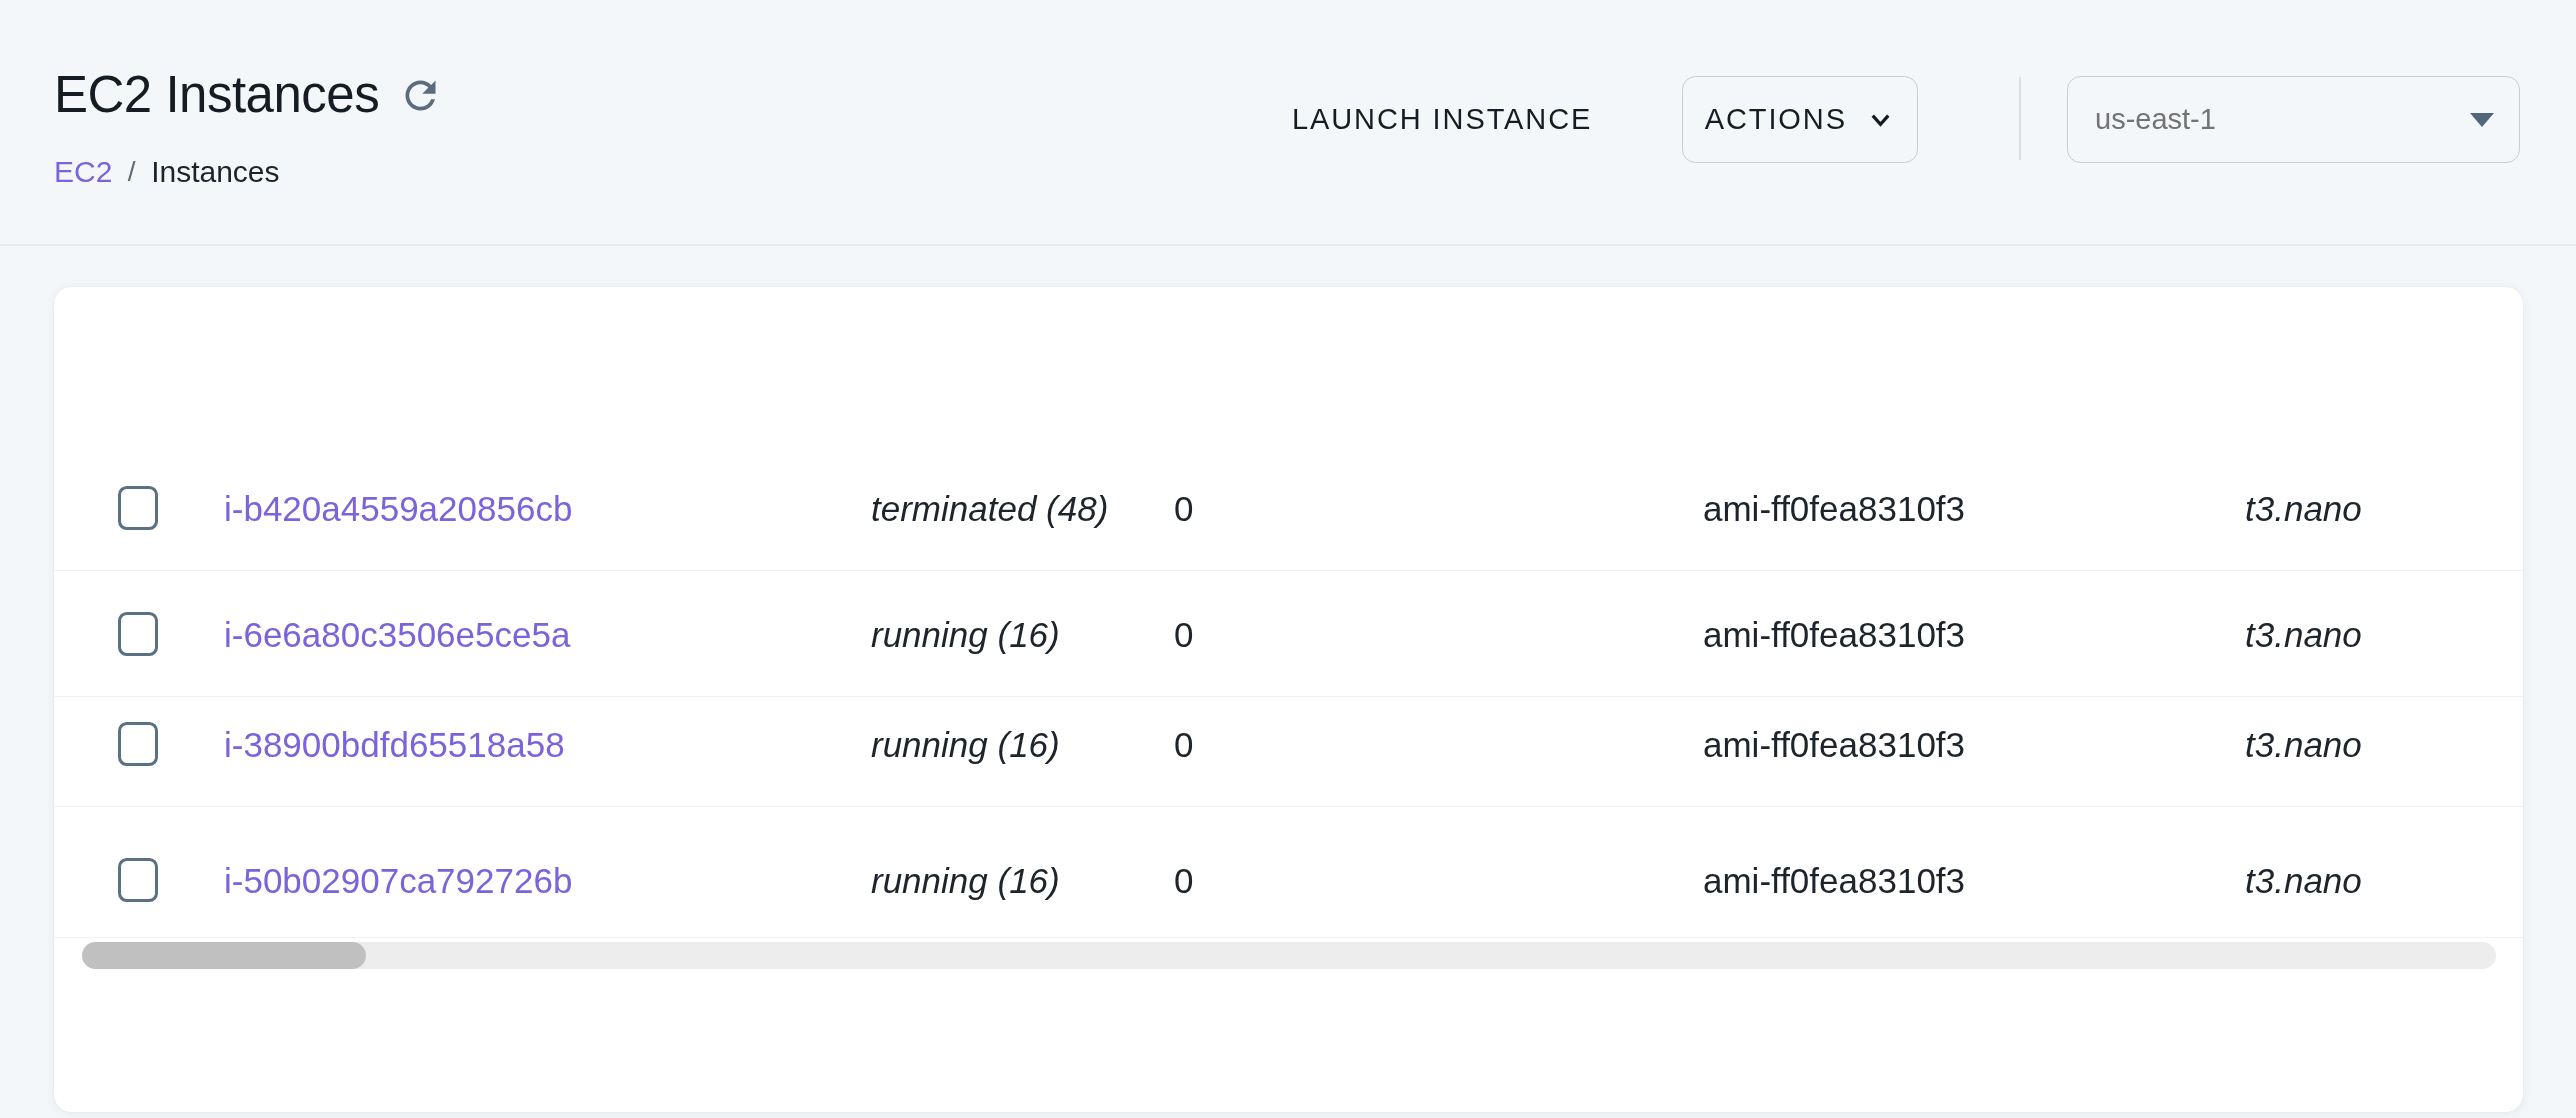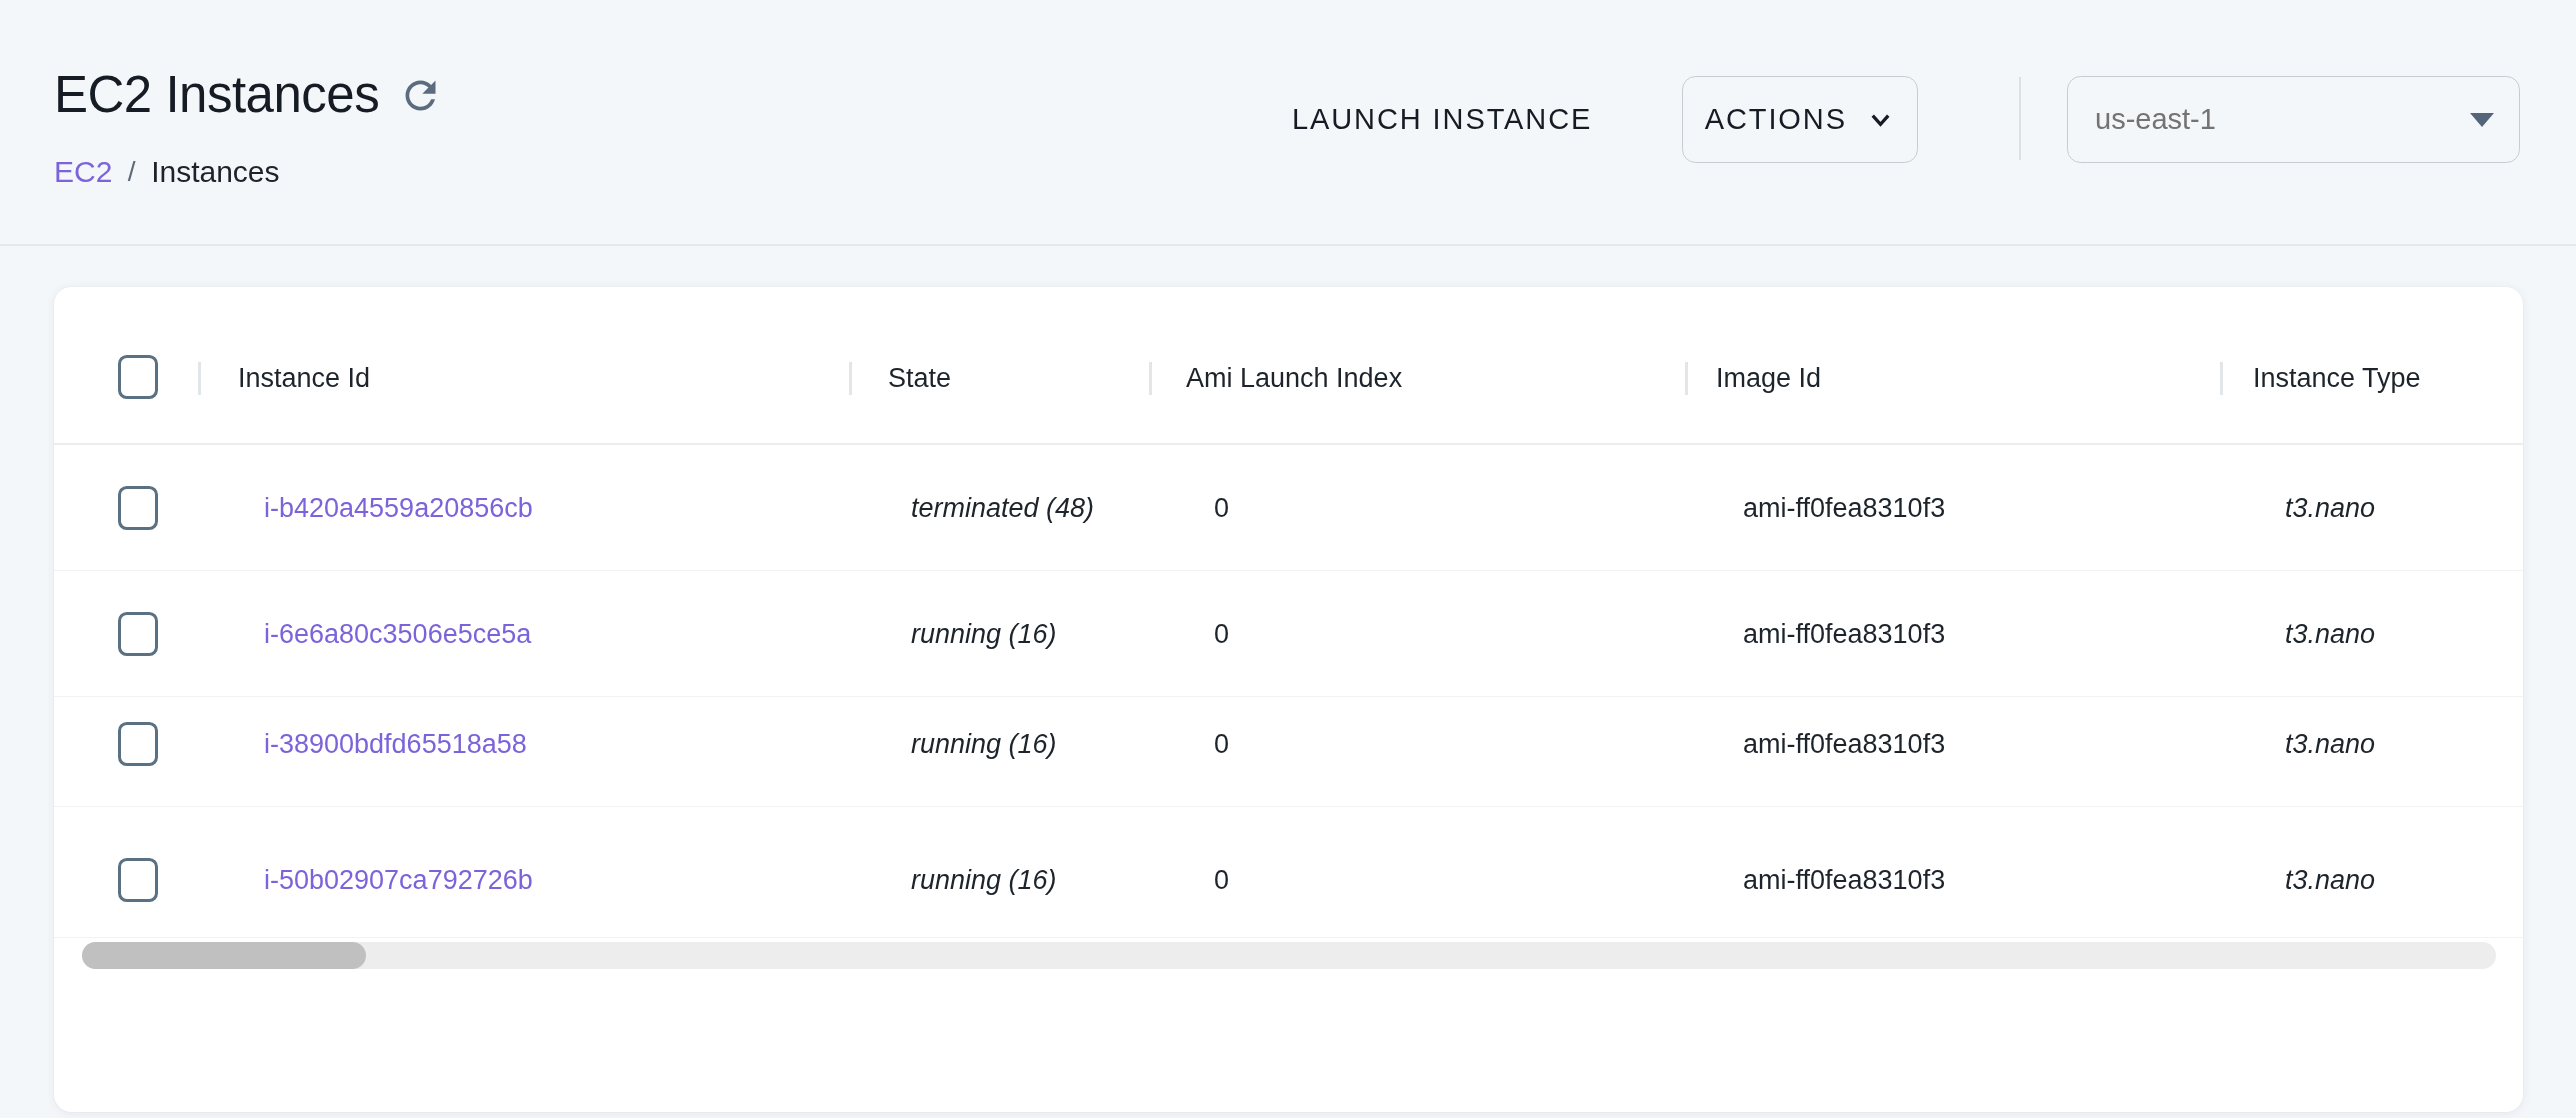--- a/index.html
+++ b/index.html
@@ -83,21 +83,21 @@
     font-size: 27px; font-weight: 500; color: #1d242c; white-space: nowrap;
     cursor: pointer;
   }
   .col-sep { position: absolute; top: 75px; width: 2.9px; height: 33px; background: #e3e6e9; }
   .thead-border { position: absolute; left: 0; top: 156px; width: 100%; height: 1.9px; background: #ededee; }
 
   .row { position: absolute; left: 0; width: 100%; height: 126px; border-bottom: 1.9px solid #f1f2f3; cursor: pointer; }
   .row .checkbox { position: absolute; left: 64px; top: 50%; transform: translateY(-50%); }
   .cell {
     position: absolute; top: 50%; transform: translateY(-50%);
-    font-size: 27px; color: #1d242c; white-space: nowrap; line-height: 33px; margin-left: 40px;
+    font-size: 35px; color: #1d242c; white-space: nowrap; line-height: 33px;
   }
   .cell.link { color: #7c63da; text-decoration: none; cursor: pointer; }
   .c-instance { left: 170px; } .h-instance { left: 184px; }
   .c-state    { left: 817px; font-style: italic; } .h-state    { left: 834px; }
   .c-ami      { left: 1120px;} .h-ami      { left: 1132px;}
   .c-image    { left: 1649px;} .h-image    { left: 1662px;}
   .c-type     { left: 2191px; font-style: italic;} .h-type     { left: 2199px;}
 
   .hscroll-track {
     position: absolute; left: 28px; top: 655px; width: 2414px; height: 27px;
@@ -162,34 +162,20 @@
 
 <div class="abs region-selector">
   <span>us-east-1</span>
   <span class="dropdown-caret"></span>
 </div>
 
 <div class="abs topbar-border"></div>
 
 <div class="abs card">
 
-  <div class="abs thead">
-    <div class="checkbox"></div>
-    <span class="col-sep" style="left:144px"></span>
-    <span class="col-sep" style="left:795px"></span>
-    <span class="col-sep" style="left:1095px"></span>
-    <span class="col-sep" style="left:1631px"></span>
-    <span class="col-sep" style="left:2166px"></span>
-    <div class="th h-instance">Instance Id</div>
-    <div class="th h-state">State</div>
-    <div class="th h-ami">Ami Launch Index</div>
-    <div class="th h-image">Image Id</div>
-    <div class="th h-type">Instance Type</div>
-    <div class="thead-border"></div>
-  </div>
 
   <div class="row" style="top:158px">
     <div class="checkbox"></div>
     <a class="cell link c-instance" href="#">i-b420a4559a20856cb</a>
     <span class="cell c-state">terminated (48)</span>
     <span class="cell c-ami">0</span>
     <span class="cell c-image">ami-ff0fea8310f3</span>
     <span class="cell c-type">t3.nano</span>
   </div>
 

